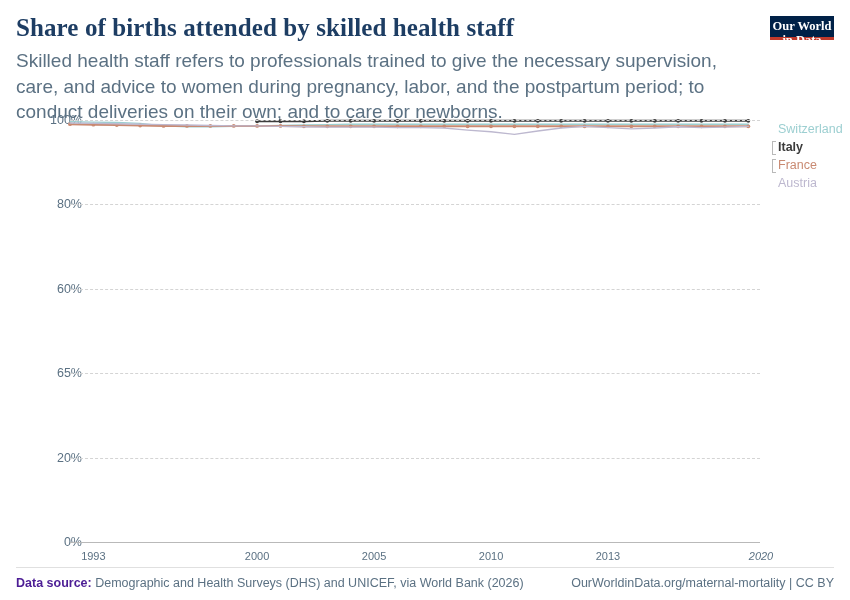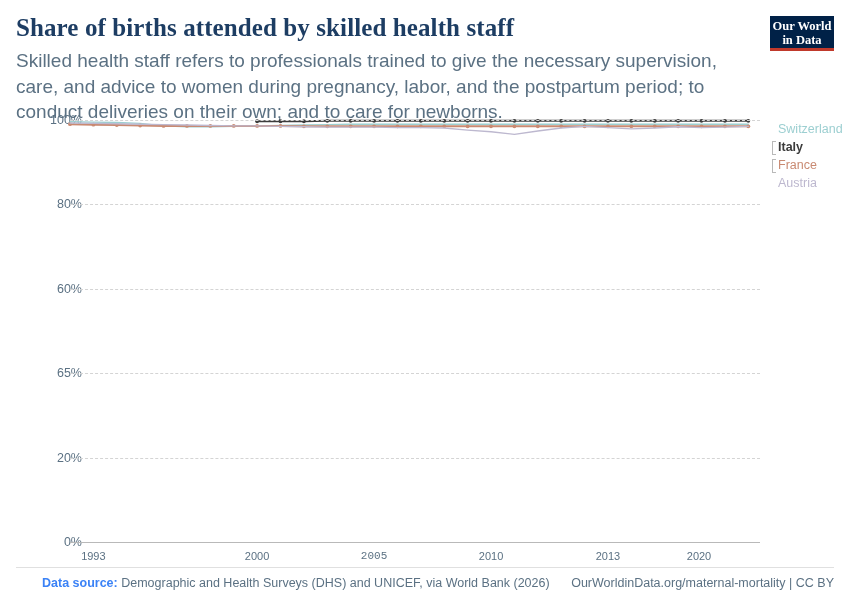--- a/index.html
+++ b/index.html
@@ -37,21 +37,21 @@
     line-height: 1.35;
     color: #5b7183;
     max-width: 726px;
     margin: 0;
   }
   .owid-logo {
     position: absolute;
     top: 2px;
     right: 0;
     width: 64px;
-    height: 35px;
+    height: 24px;
     background: #002147;
     color: #ffffff;
     font-family: "Liberation Serif", serif;
     font-weight: 700;
     font-size: 12.5px;
     line-height: 14px;
     text-align: center;
     padding-top: 3px;
     box-sizing: border-box;
     border-bottom: 3px solid #c0392b;
@@ -142,22 +142,21 @@
     bottom: 10px;
     border-top: 1px solid #e0e0e0;
     padding-top: 8px;
     font-size: 12.5px;
     color: #5b7183;
     display: flex;
     justify-content: space-between;
     align-items: baseline;
   }
   .footer b {
-    color: #3b82f6;
-    margin-left: 26px;
+    color: #4c1d95;
   }
   .src-left, .src-right {
     white-space: nowrap;
   }
   svg.series-svg {
     position: absolute;
     left: 0;
     top: 0;
     overflow: visible;
   }
@@ -247,24 +246,24 @@
     <div class="gridline zero" style="top: 422px;"></div>
         <div class="gridline" style="top: 337.6px;"></div>
         <div class="gridline" style="top: 253.2px;"></div>
         <div class="gridline" style="top: 168.8px;"></div>
         <div class="gridline" style="top: 84.4px;"></div>
         <div class="gridline" style="top: 0px;"></div>
       </div>
     <div id="xticks">
         <div class="xlabel" style="left: 77.3898px; top: 438px;">1993</div>
         <div class="xlabel" style="left: 241.119px; top: 438px;">2000</div>
-        <div class="xlabel" style="left: 358.068px; top: 438px; font-family: Liberation Mono, monospace;">2005</div>
+        <div class="xlabel" style="left: 358.068px; top: 438px;">2005</div>
         <div class="xlabel" style="left: 475.017px; top: 438px;">2010</div>
         <div class="xlabel" style="left: 591.966px; top: 438px;">2013</div>
-        <div class="xlabel" style="left: 683px; top: 438px;">2020</div>
+        <div class="xlabel" style="left: 745px; top: 438px; font-style: italic;">2020</div>
       </div>
     <div class="legend" id="legend">
         <div class="legend-item" style="color: rgb(156, 207, 209);"><span>Switzerland</span></div>
         <div class="legend-item" style="color: rgb(60, 60, 60);"><span class="bracket"></span><span style="font-weight: 700;">Italy</span></div>
         <div class="legend-item" style="color: rgb(201, 138, 114);"><span class="bracket"></span><span>France</span></div>
         <div class="legend-item" style="color: rgb(189, 184, 207);"><span>Austria</span></div>
       </div>
   <div class="xaxis-line" style="top: 430px;"></div>
     </div>
 

